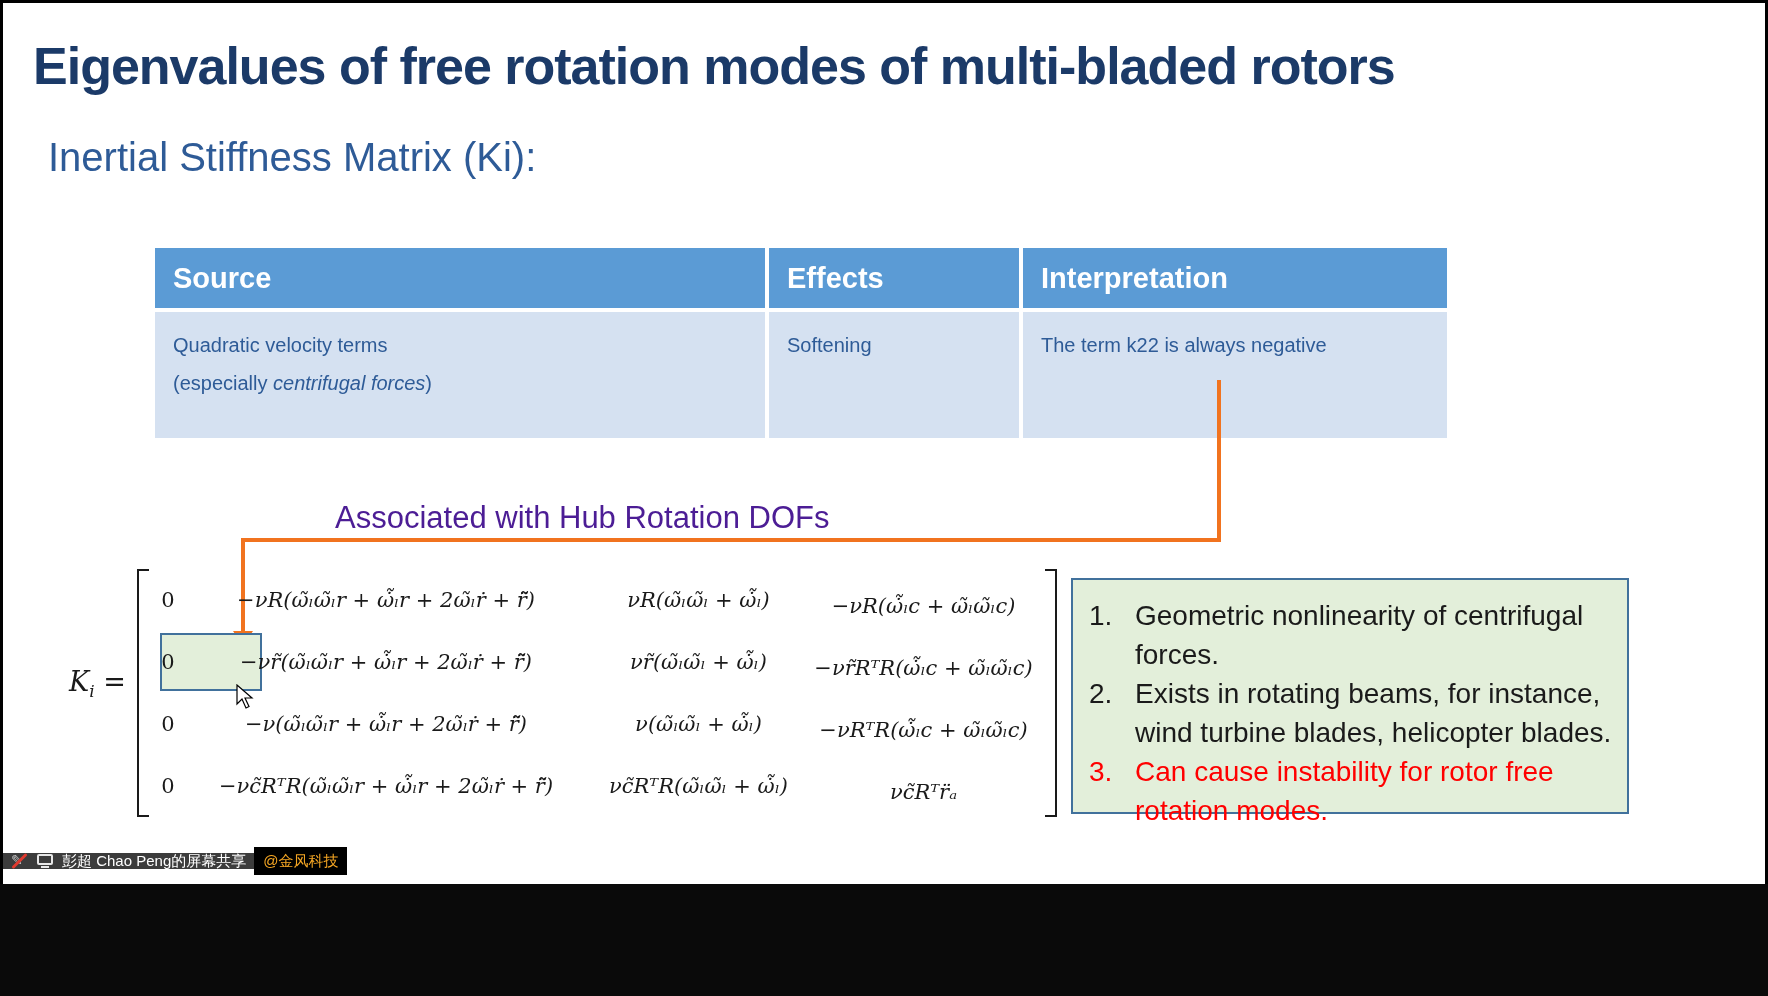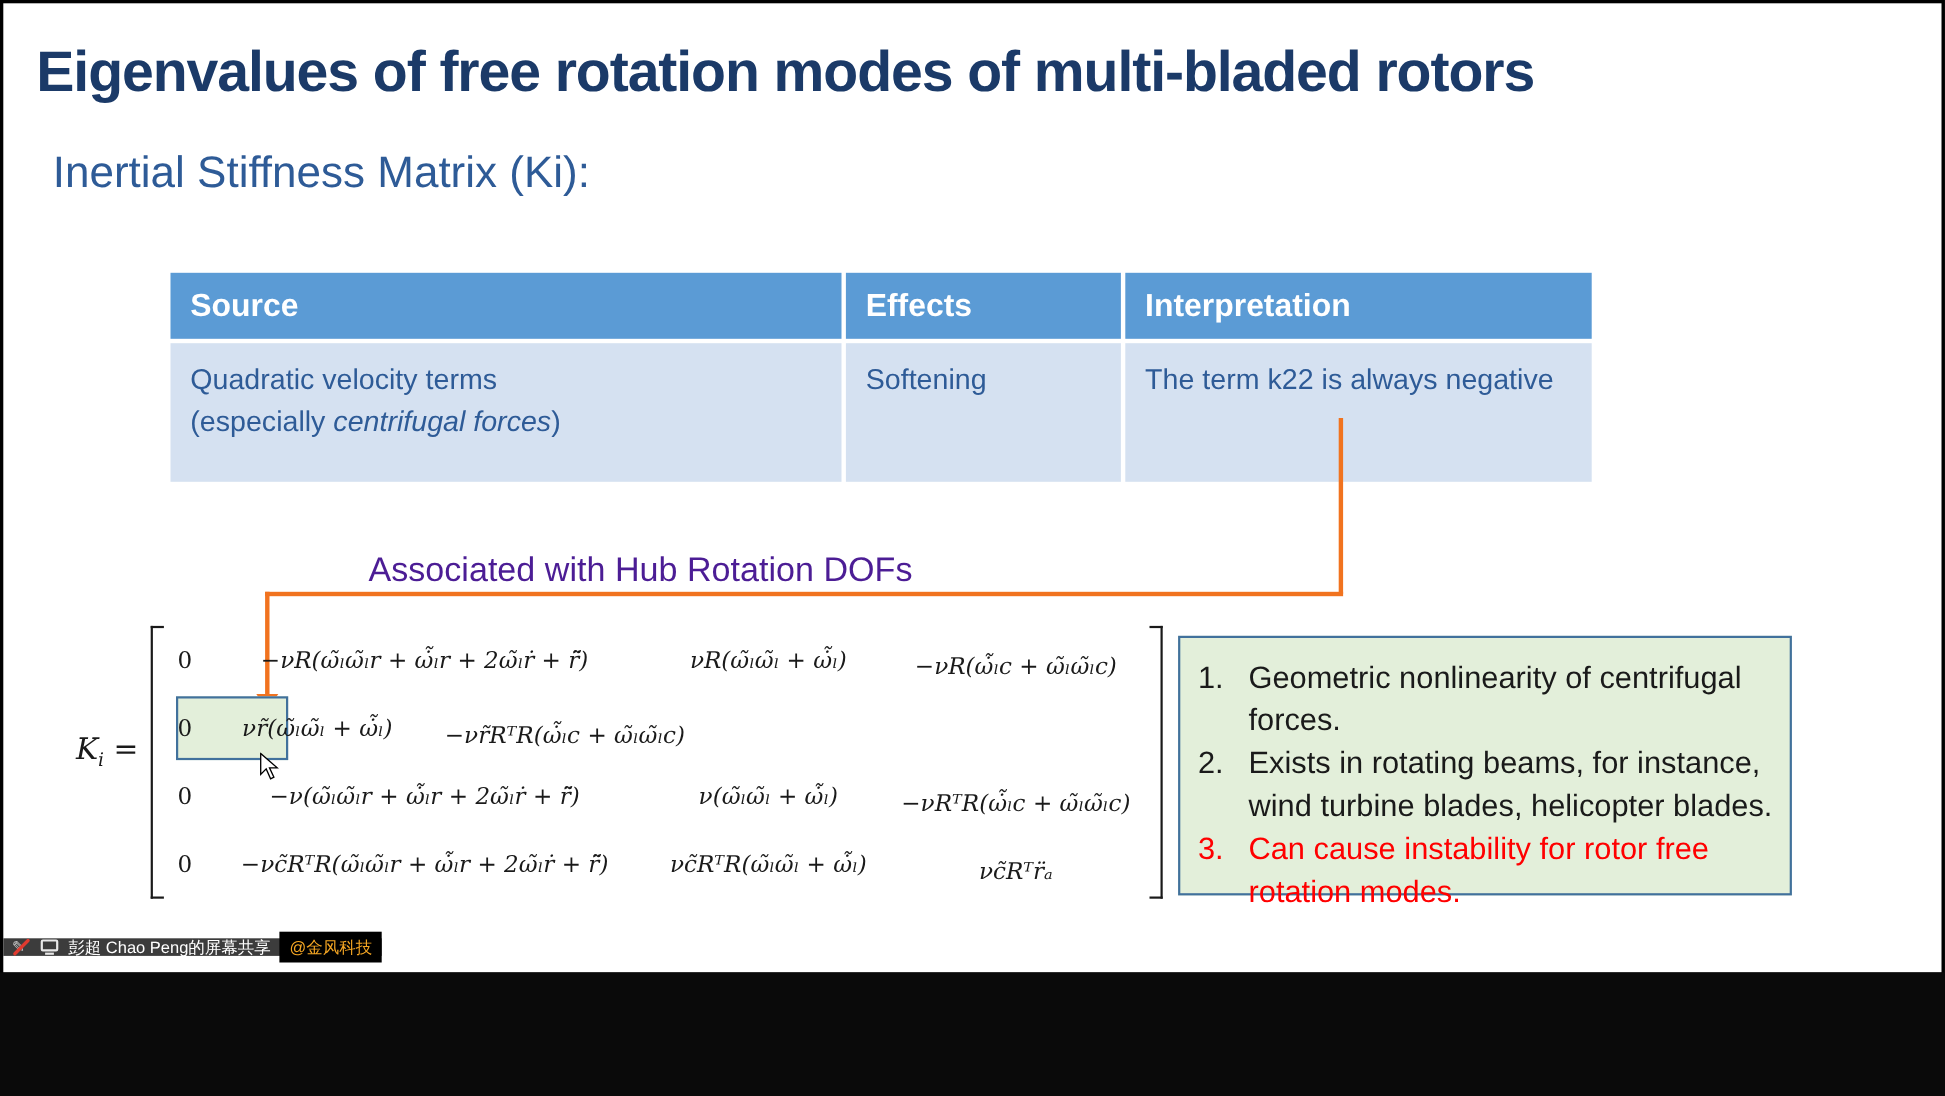--- a/index.html
+++ b/index.html
@@ -12,21 +12,21 @@
   .title { position:absolute; left:30px; top:33px; font-size:52px; font-weight:600;
            color:#1B3A68; letter-spacing:-1px; }
   .subtitle { position:absolute; left:45px; top:132px; font-size:40px; color:#2E5B97; }
 
   
   .tbl { position:absolute; left:152px; top:245px; width:1292px; }
   .tbl .hrow { display:flex; gap:4px; }
   .tbl .brow { display:flex; gap:4px; margin-top:4px; }
   .hcell { background:#5B9BD5; color:#fff; font-weight:bold; font-size:29px;
            height:60px; display:flex; align-items:center; padding-left:18px; }
-  .bcell { background:#D5E1F1; color:#2E5B97; font-size:26px; height:126px;
+  .bcell { background:#D5E1F1; color:#2E5B97; font-size:20px; height:126px;
            padding:14px 0 0 18px; line-height:38px; }
   .w1 { width:610px; } .w2 { width:250px; } .w3 { width:424px; }
   .ital { font-style:italic;margin-top:45px; }
 
   
   .oline { position:absolute; background:#F1731F; }
   .arrowhead { position:absolute; width:0; height:0;
                border-left:10px solid transparent; border-right:10px solid transparent;
                border-top:15px solid #F1731F; }
 
@@ -117,20 +117,21 @@
     <div class="hl-box"></div>
     <div class="mrows">
       <div class="mrow">
         <span class="mcell c0">0</span>
         <span class="mcell c1">−νR(ω̃ₗω̃ₗr + ω̇̃ₗr + 2ω̃ₗṙ + r̈̃)</span>
         <span class="mcell c2">νR(ω̃ₗω̃ₗ + ω̇̃ₗ)</span>
         <span class="mcell c3">−νR(ω̇̃ₗc + ω̃ₗω̃ₗc)</span>
       </div>
       <div class="mrow">
         <span class="mcell c0">0</span>
+        <span class="mcell c1">−νr̃(ω̃ₗω̃ₗr + ω̇̃ₗr + 2ω̃ₗṙ + r̈̃)</span>
         <span class="mcell c2">νr̃(ω̃ₗω̃ₗ + ω̇̃ₗ)</span>
         <span class="mcell c3">−νr̃RᵀR(ω̇̃ₗc + ω̃ₗω̃ₗc)</span>
       </div>
       <div class="mrow">
         <span class="mcell c0">0</span>
         <span class="mcell c1">−ν(ω̃ₗω̃ₗr + ω̇̃ₗr + 2ω̃ₗṙ + r̈̃)</span>
         <span class="mcell c2">ν(ω̃ₗω̃ₗ + ω̇̃ₗ)</span>
         <span class="mcell c3">−νRᵀR(ω̇̃ₗc + ω̃ₗω̃ₗc)</span>
       </div>
       <div class="mrow">

